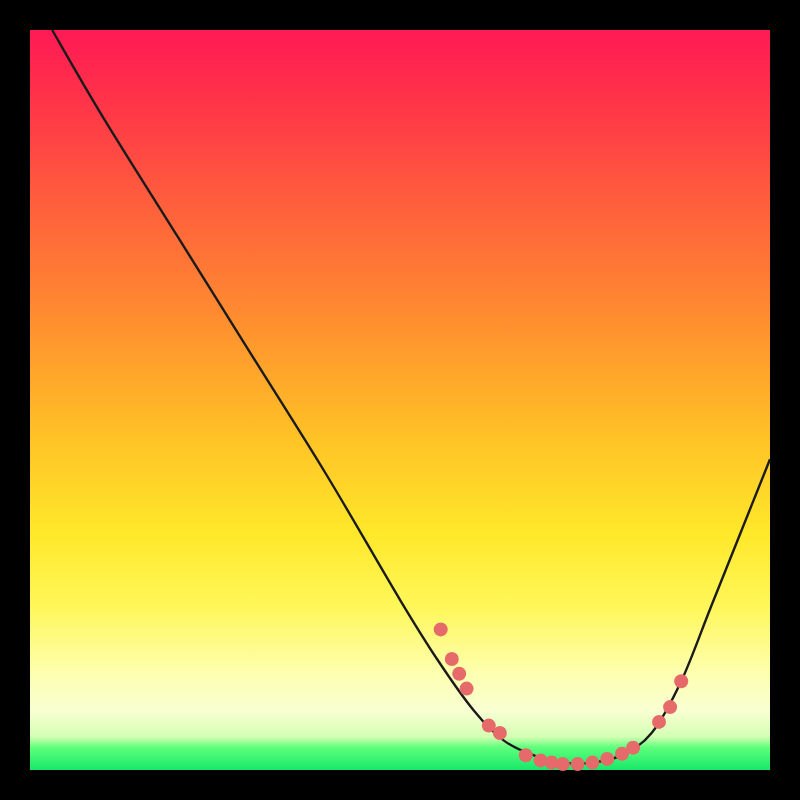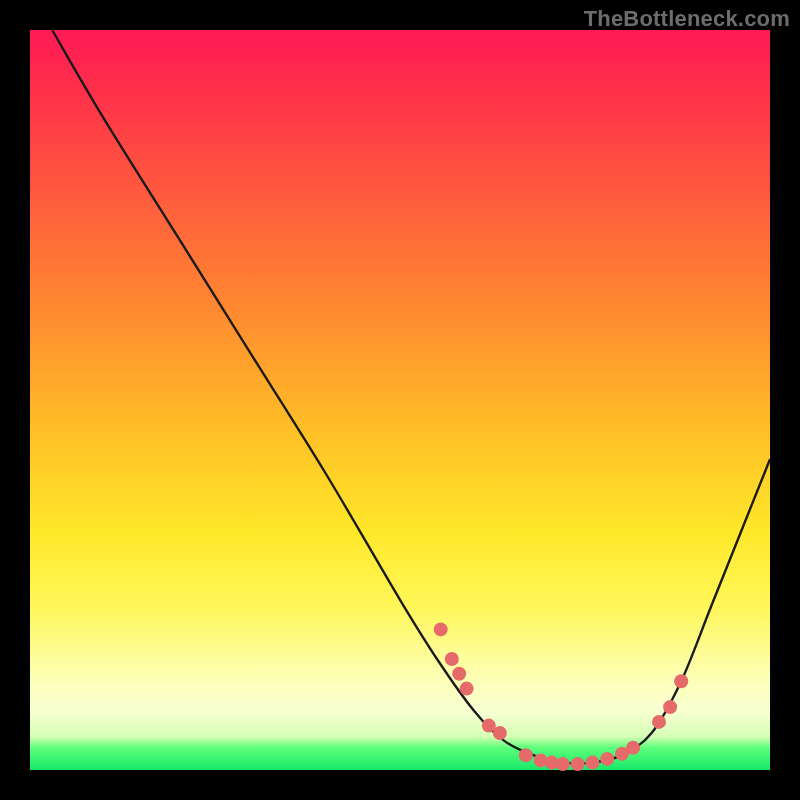--- a/index.html
+++ b/index.html
@@ -44,21 +44,20 @@
     width: 740px; height: 740px;
     overflow: visible;
   }
   .stroke { fill: none; stroke: #1b1b1b; stroke-width: 2.4; }
   .dot { fill: #e66a6a; }
 </style>
 </head>
 <body>
 
 <div class="frame">
-  <div class="watermark">TheBottleneck.com</div>
   <div class="plot">
     <svg class="curve" viewBox="0 0 740 740">
       <path id="curve-path" class="stroke" d="M 22.2 0.0 C 30.8 14.8, 53.0 54.3, 74.0 88.8 C 95.0 123.3, 123.3 167.7, 148.0 207.2 C 172.7 246.7, 197.3 286.1, 222.0 325.6 C 246.7 365.1, 271.3 403.3, 296.0 444.0 C 320.7 484.7, 351.5 539.0, 370.0 569.8 C 388.5 600.6, 394.7 610.5, 407.0 629.0 C 419.3 647.5, 432.9 667.2, 444.0 680.8 C 455.1 694.4, 463.7 703.0, 473.6 710.4 C 483.5 717.8, 493.3 721.5, 503.2 725.2 C 513.1 728.9, 522.9 731.4, 532.8 732.6 C 542.7 733.8, 552.5 733.8, 562.4 732.6 C 572.3 731.4, 582.1 730.1, 592.0 725.2 C 601.9 720.3, 611.7 715.3, 621.6 703.0 C 631.5 690.7, 641.3 672.2, 651.2 651.2 C 661.1 630.2, 670.9 601.9, 680.8 577.2 C 690.7 552.5, 700.5 527.9, 710.4 503.2 C 720.3 478.5, 735.1 441.5, 740.0 429.2"></path>
       <g id="markers">
           <circle cx="410.7" cy="599.4" r="7" class="dot" fill="#e66a6a"></circle>
           <circle cx="421.8" cy="629.0" r="7" class="dot" fill="#e66a6a"></circle>
           <circle cx="429.2" cy="643.8" r="7" class="dot" fill="#e66a6a"></circle>
           <circle cx="436.6" cy="658.6" r="7" class="dot" fill="#e66a6a"></circle>
           <circle cx="458.8" cy="695.6" r="7" class="dot" fill="#e66a6a"></circle>
           <circle cx="469.9" cy="703.0" r="7" class="dot" fill="#e66a6a"></circle>

